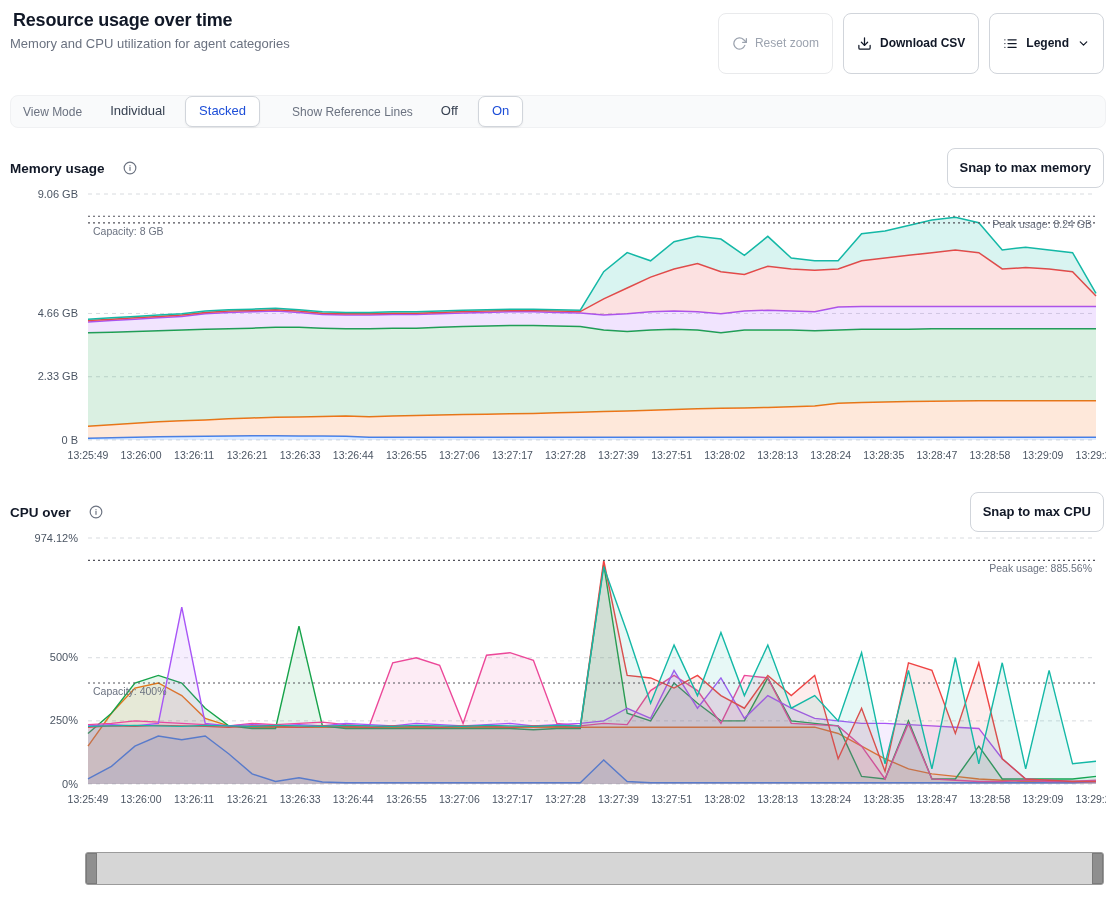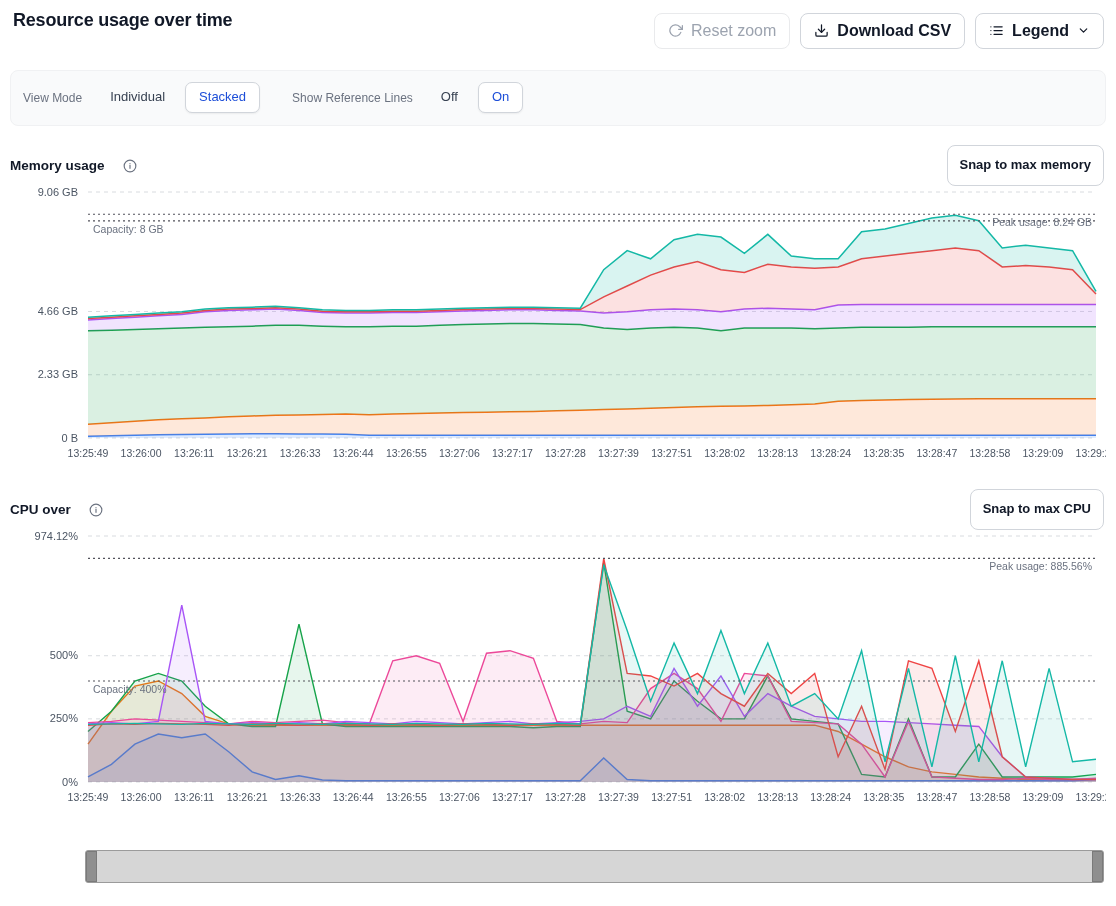--- a/index.html
+++ b/index.html
@@ -4,27 +4,27 @@
 <style>
   * { box-sizing: border-box; }
   html,body { margin:0; padding:0; width:1116px; height:906px; background:#fff;
     font-family:"Liberation Sans", sans-serif; color:#111827; overflow:hidden; }
 
   .header { display:flex; justify-content:space-between; align-items:flex-start; padding:10px 12px 0 10px; }
   .page-title { font-size:18px; font-weight:700; margin:0 0 5px 3px; letter-spacing:-0.2px; }
   .subtitle { font-size:13px; color:#6b7280; }
   .header-buttons { display:flex; gap:10px; align-items:center; padding-top:3px; }
   .btn { display:inline-flex; align-items:center; gap:8px; border:1px solid #d1d5db; background:#fff;
-    border-radius:8px; padding:8px 13px; font-size:16px; font-weight:600; color:#111827;
+    border-radius:8px; padding:22px 13px; font-size:12px; font-weight:600; color:#111827;
     cursor:pointer; font-family:inherit; line-height:1.1; }
   .btn.disabled { color:#9ca3af; border-color:#e9eaec; font-weight:500; }
   .btn svg { flex:0 0 auto; }
 
   .controls { margin:21px 10px 0 10px; background:#f9fafb; border:1px solid #f0f1f3; border-radius:8px;
-    height:56px; display:flex; align-items:center; padding:0 12px; }
+    height:33px; display:flex; align-items:center; padding:0 12px; }
   .ctl-label { font-size:12px; color:#6b7280; }
   .pill { font-size:13px; color:#374151; padding:7px 13px; border-radius:7px; border:1px solid transparent;
     background:transparent; cursor:pointer; font-family:inherit; line-height:1.1; }
   .pill.selected { background:#fff; border-color:#d1d5db; box-shadow:0 1px 2px rgba(0,0,0,.06); color:#1d4ed8; }
   .gap-lg { margin-left:32px; }
   .gap-md { margin-left:14px; }
   .gap-sm { margin-left:6px; }
 
   .section-head { display:flex; justify-content:space-between; align-items:center; margin:24px 12px 0 10px; height:32px; }
   .sec-title-row { display:flex; align-items:center; gap:18px; }
@@ -40,20 +40,21 @@
   .brush-handle { width:11px; background:#8f8f8f; border:1px solid #7a7a7a; flex:0 0 auto; }
   .brush-fill { flex:1 1 auto; background:#d6d6d6; }
   .icon-gray { color:#6b7280; }
 </style>
 </head>
 <body>
 
 <div class="header">
   <div>
     <h1 class="page-title">Resource usage over time</h1>
+    <div class="subtitle">Memory and CPU utilization for agent categories</div>
   </div>
   <div class="header-buttons">
     <button class="btn disabled">
       <svg width="15" height="15" viewBox="0 0 24 24" fill="none" stroke="currentColor" stroke-width="2" stroke-linecap="round" stroke-linejoin="round">
           <polyline points="23 4 23 10 17 10"></polyline>
           <path d="M20.49 15a9 9 0 1 1-2.12-9.36L23 10"></path>
         </svg>
       <span>Reset zoom</span>
     </button>
     <button class="btn">

